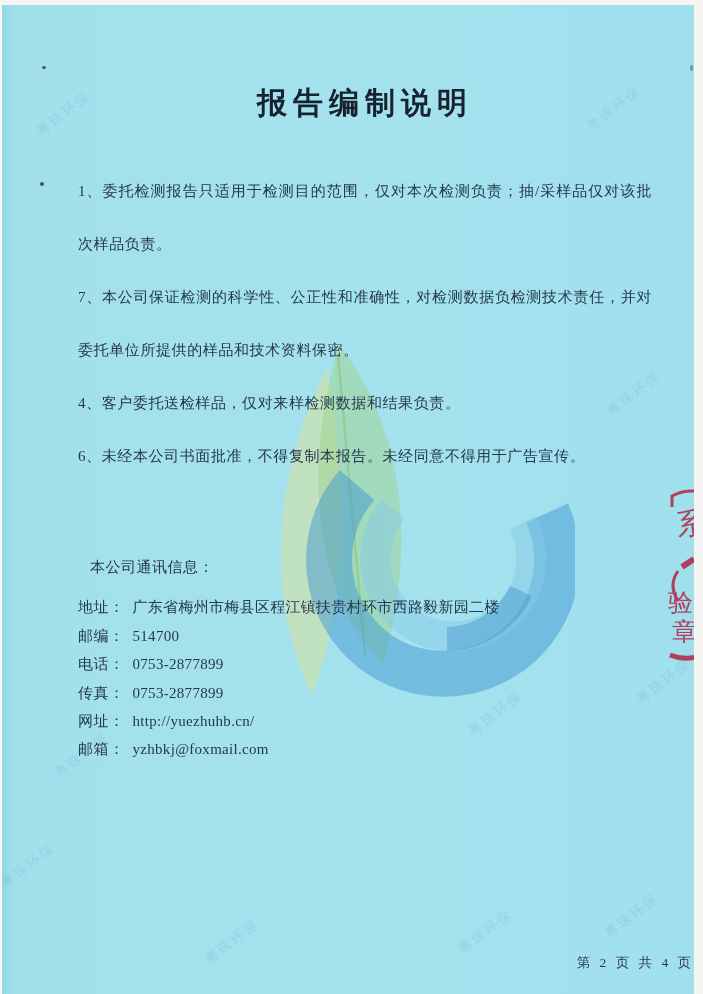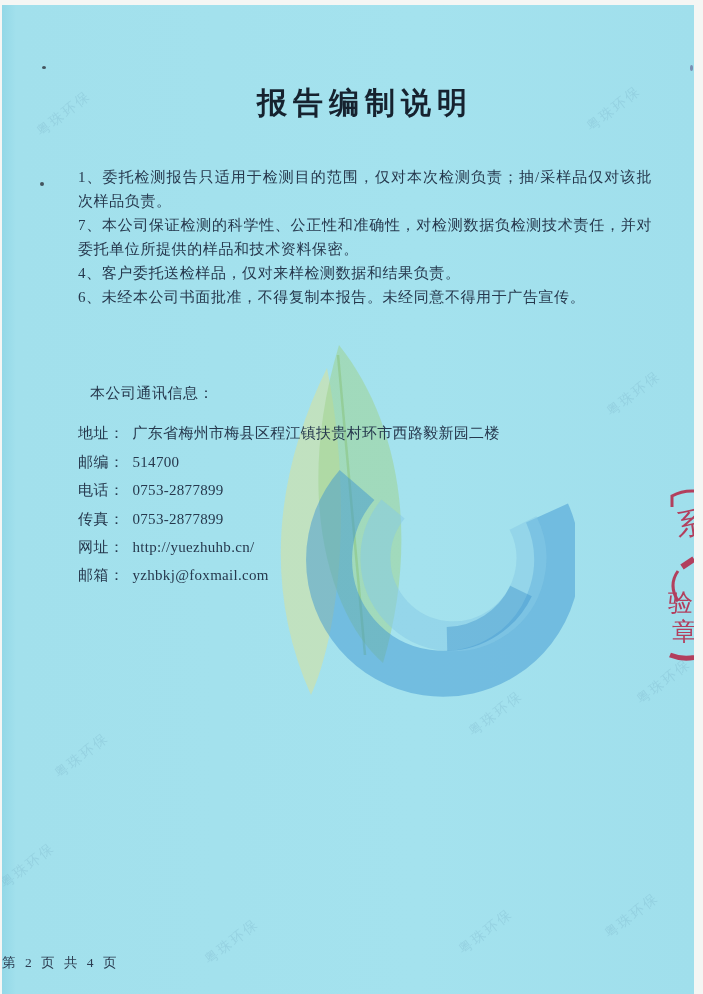--- a/index.html
+++ b/index.html
@@ -21,32 +21,32 @@
   
   .logo{position:absolute;left:233px;top:318px;}
   
   .content{position:absolute;left:76px;top:0;width:574px;}
   h1.title{
     margin:76px 0 2px 0;font-family:"Liberation Sans",sans-serif;font-weight:700;
     font-size:30px;line-height:44px;letter-spacing:6px;text-align:center;color:#16222f;
   }
   .items{margin-top:40px;}
   .items p{
-    margin:0;font-size:15px;line-height:24px;letter-spacing:0.6px;
+    margin:0;font-size:15px;line-height:53px;letter-spacing:0.6px;
     text-align:justify;color:#26384d;
   }
   .contact{margin-top:70px;}
   .contact-heading{
     margin:12px;font-size:15px;line-height:28.4px;color:#26384d;letter-spacing:0.5px;
   }
   .contact-row{display:flex;font-size:15px;line-height:28.4px;color:#26384d;}
   .contact-row .lbl{letter-spacing:0.5px;margin-right:8px;}
   .contact-row .val{letter-spacing:0.3px;}
   .footer{
-    position:absolute;left:0;right:0;bottom:22px;text-align:left;
+    position:absolute;left:0;right:0;bottom:22px;text-align:right;
     font-size:13.5px;letter-spacing:3px;color:#2c3c50;
   }
   
   .stamp{
     position:absolute;left:664px;top:478px;width:30px;height:184px;overflow:hidden;
   }
   .speck{position:absolute;background:#44545e;border-radius:50%;}
   .speck.s1{left:40px;top:61px;width:4px;height:3px;}
   .speck.s2{left:38px;top:177px;width:4px;height:4px;}
   .speck.s3{left:688px;top:60px;width:3px;height:6px;background:#7a8fb2;}

